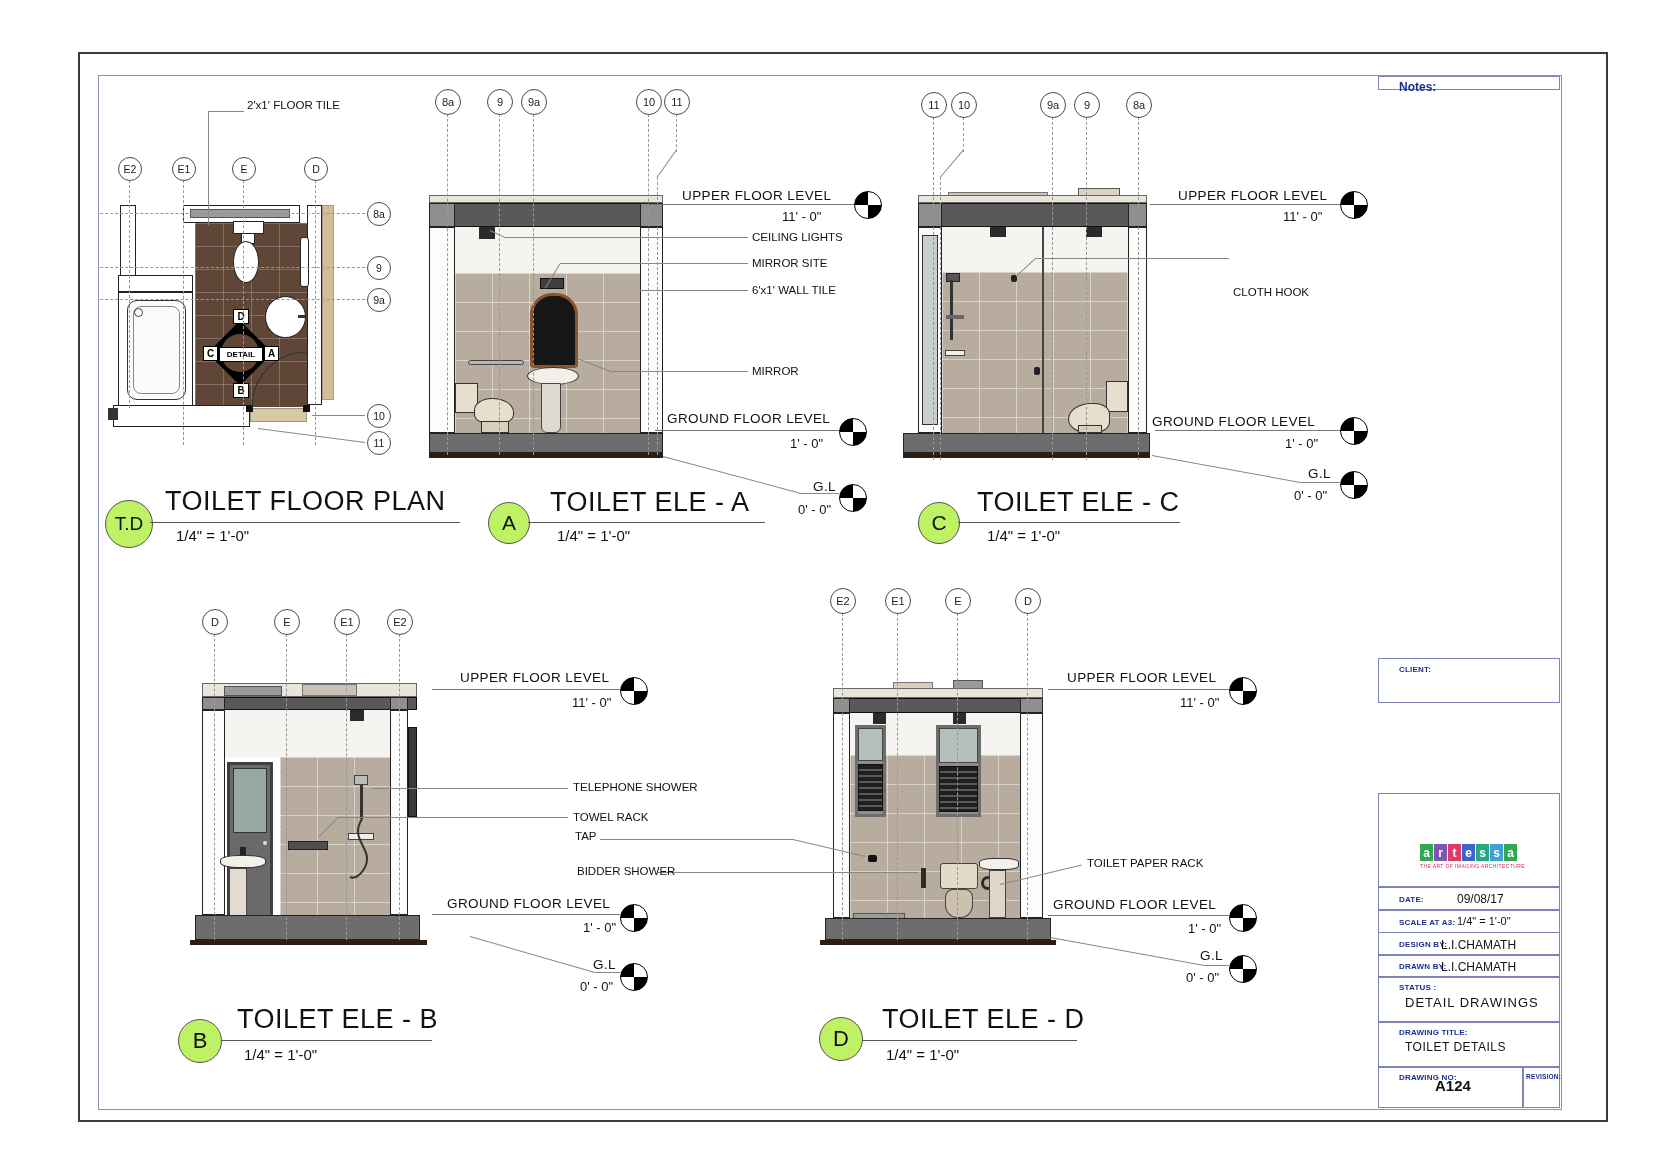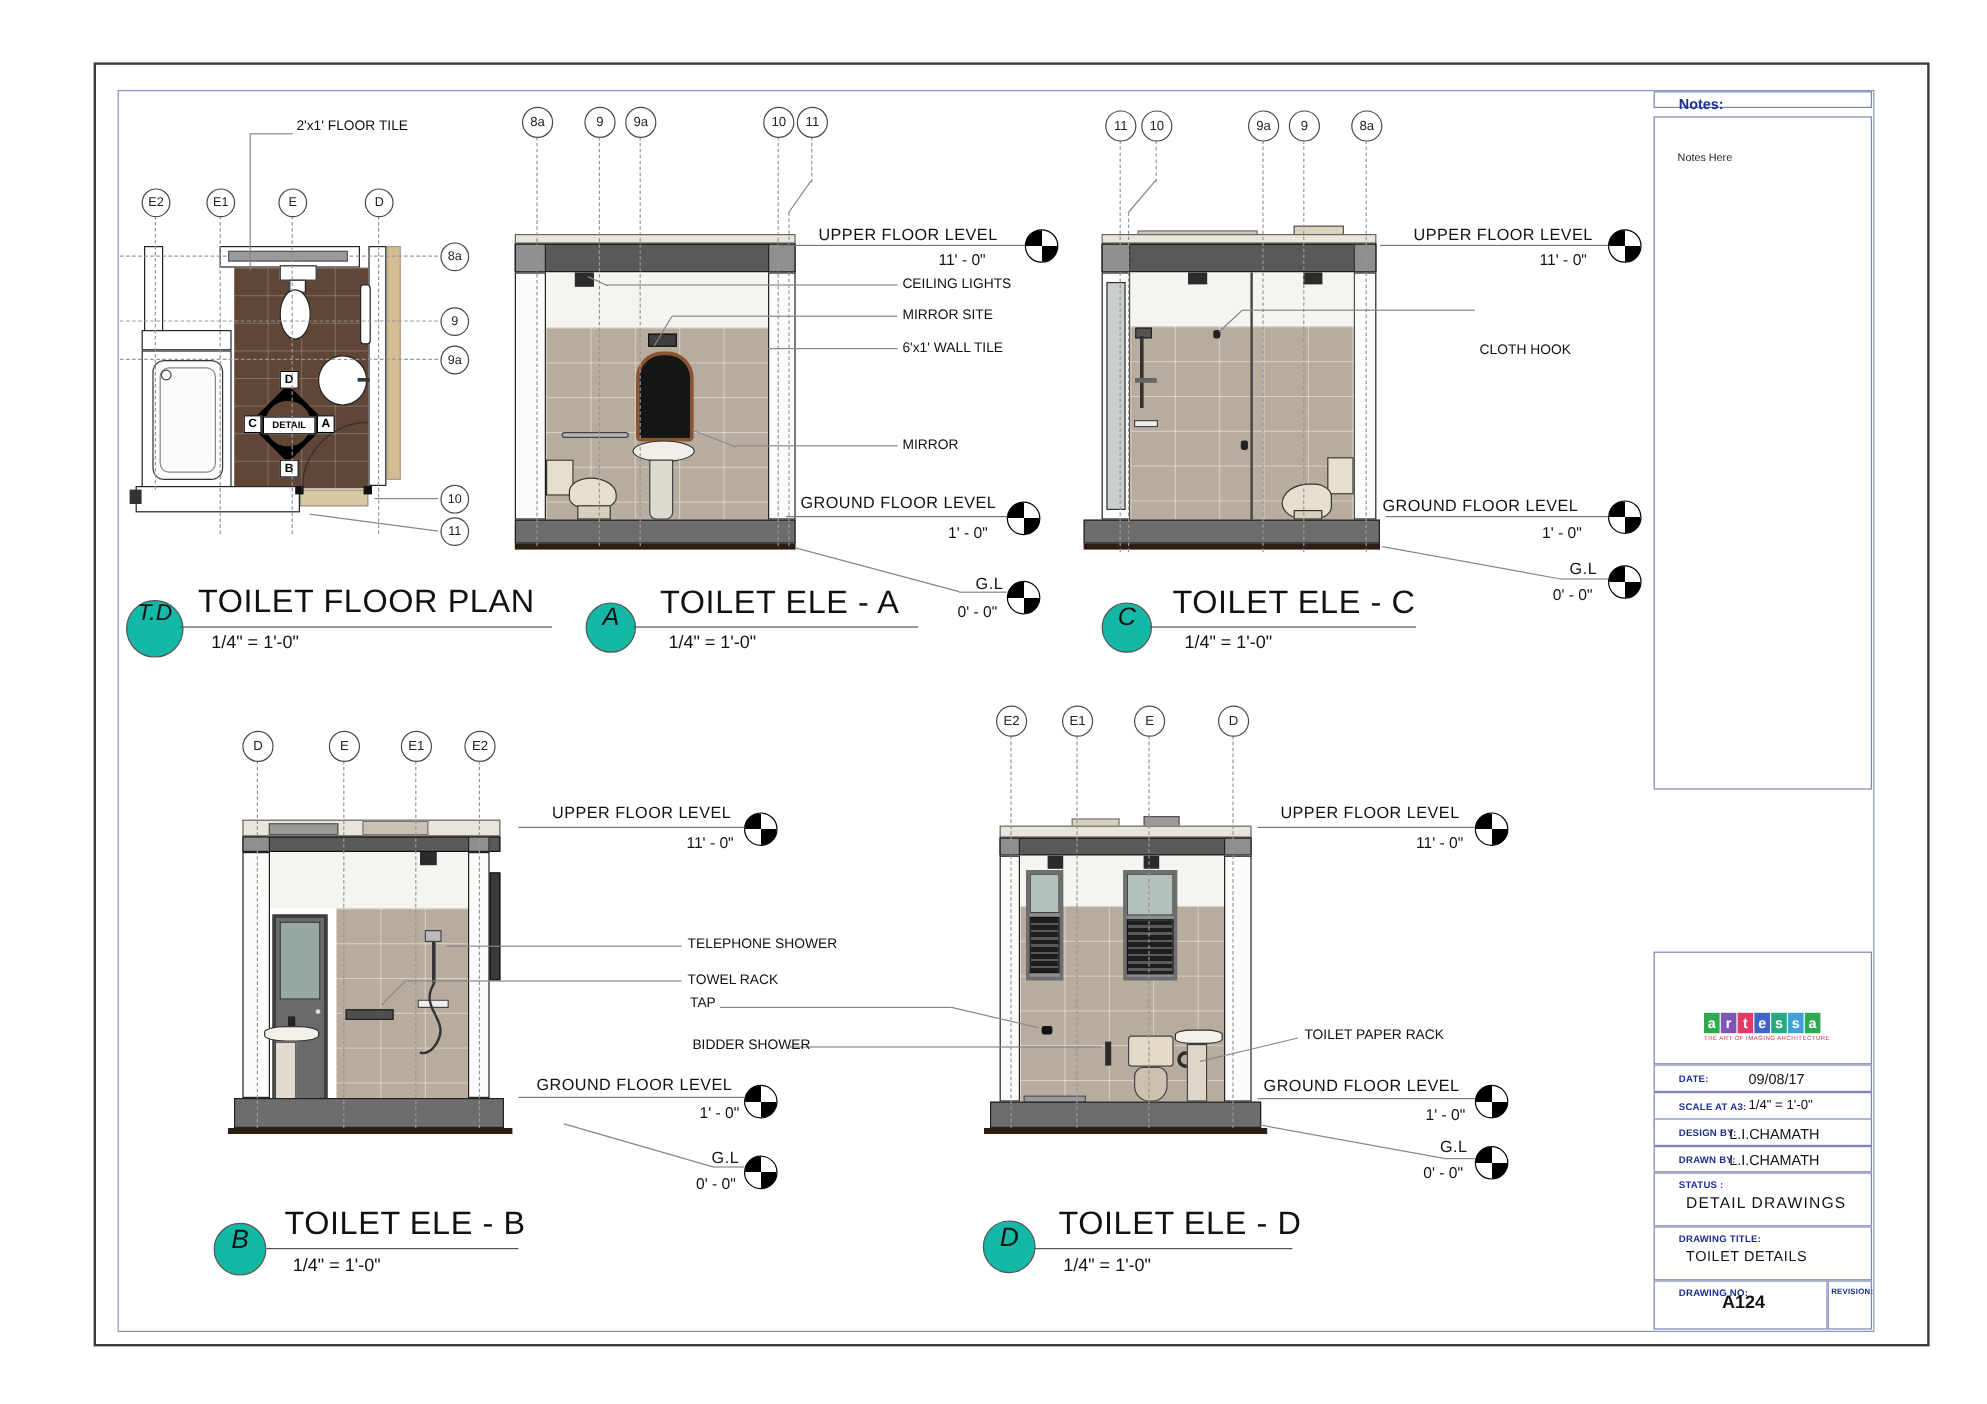--- a/index.html
+++ b/index.html
@@ -18,22 +18,22 @@
   .gh{position:absolute;height:0;border-top:1px dashed #979797;z-index:4;}
   
   .lvl-label{position:absolute;font-size:13.5px;letter-spacing:.4px;color:#111;white-space:nowrap;z-index:5;}
   .lvl-value{position:absolute;font-size:13px;color:#111;white-space:nowrap;z-index:5;}
   .lvl-line{position:absolute;height:0;border-top:1px solid #777;z-index:4;}
   .marker{position:absolute;width:26px;height:26px;border-radius:50%;border:1.5px solid #000;
           background:conic-gradient(#fff 0 25%,#000 25% 50%,#fff 50% 75%,#000 75% 100%);z-index:5;}
   .ann{position:absolute;font-size:11.5px;color:#111;white-space:nowrap;z-index:5;}
   .leader{position:absolute;height:0;border-top:1px solid #888;z-index:4;transform-origin:left center;}
   
-  .cap-circle{position:absolute;border:1px solid #555;border-radius:50%;background:#14b8a6;
-              display:flex;justify-content:center;color:#111;z-index:5;font-style:italic;}
+  .cap-circle{position:absolute;border:1px solid #555;border-radius:50%;background:#bef264;
+              display:flex;align-items:center;justify-content:center;color:#111;z-index:5;}
   .cap-title{position:absolute;font-size:27px;letter-spacing:.5px;color:#111;white-space:nowrap;z-index:5;}
   .cap-line{position:absolute;height:0;border-top:1px solid #555;z-index:5;}
   .cap-scale{position:absolute;font-size:15px;color:#111;white-space:nowrap;z-index:5;}
   
   .view{position:absolute;z-index:1;}
   .wall{position:absolute;background:#fcfcfa;border:1.5px solid #222;box-sizing:border-box;}
   .beam{position:absolute;background:#595959;border:1px solid #111;box-sizing:border-box;}
   .wallcap{position:absolute;background:#8f8f8f;border:1px solid #222;box-sizing:border-box;}
   .slabtop{position:absolute;background:#e9e5da;border:1px solid #666;box-sizing:border-box;}
   .inner-white{position:absolute;background:#f5f4f1;}
@@ -470,22 +470,22 @@
   <div class="cap-circle" style="left:819px;top:1017px;width:42px;height:42px;font-size:22px;">
       <span>D</span>
     </div>
   <div class="cap-title" style="left:882px;top:1004px;">TOILET ELE - D</div>
   <div class="cap-line" style="left:862px;top:1040px;width:215px;"></div>
   <div class="cap-scale" style="left:886px;top:1046px;">1/4" = 1'-0"</div>
 
   <div class="tb" style="left:1378px;top:76px;width:182px;height:14px;">
     <span class="abs" style="left:20px;top:3px;font-size:12px;font-weight:bold;color:#1b2d96;">Notes:</span>
   </div>
-  <div class="tb" style="left:1378px;top:97px;width:182px;height:561px;">
-    <span class="abs" style="left:19px;top:28px;font-size:9px;color:#222;">Notes Here</span>
+  <div class="tb" style="left:1378px;top:658px;width:182px;height:45px;">
+    <span class="tb-label" style="left:20px;top:6px;">CLIENT:</span>
   </div>
   <div class="tb" style="left:1378px;top:793px;width:182px;height:94px;">
     <div class="abs" style="left:41px;top:50px;display:flex;">
       <span class="logo-tile" style="background: rgb(47, 168, 78);">a</span>
       <span class="logo-tile" style="background: rgb(126, 87, 181);">r</span>
       <span class="logo-tile" style="background: rgb(226, 58, 102);">t</span>
       <span class="logo-tile" style="background: rgb(63, 100, 200);">e</span>
       <span class="logo-tile" style="background: rgb(39, 168, 126);">s</span>
       <span class="logo-tile" style="background: rgb(63, 159, 216);">s</span>
       <span class="logo-tile" style="background: rgb(47, 168, 78);">a</span>

